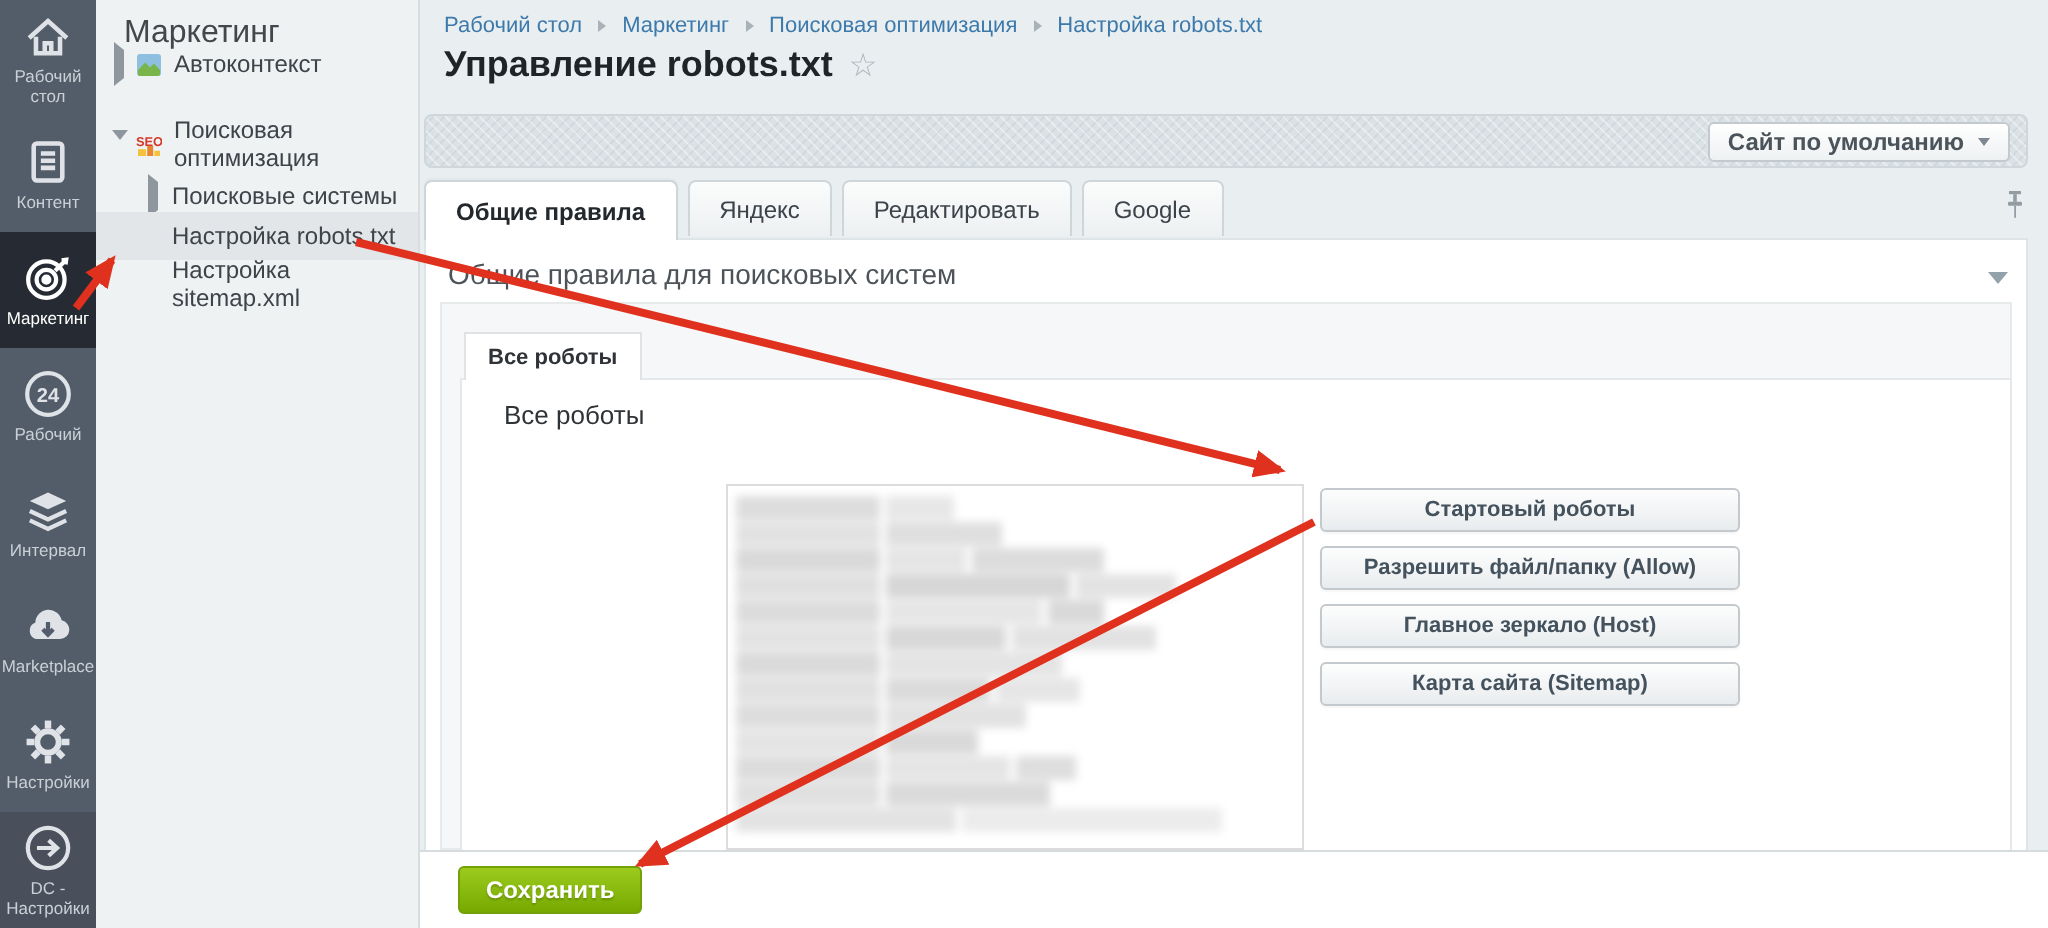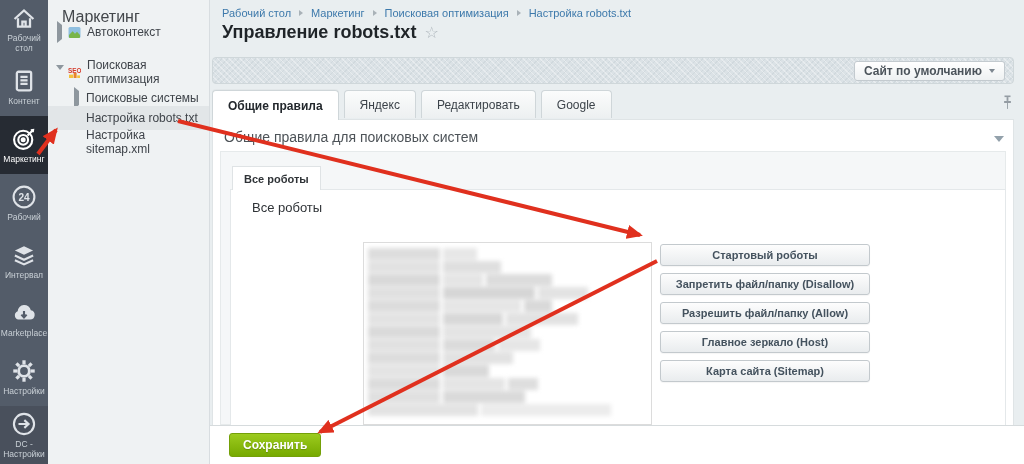--- a/index.html
+++ b/index.html
@@ -297,21 +297,20 @@
         </div>
       <div class="row">
           <span style="width:110px;background:#e3e3e3"></span>
           <span style="width:130px;background:#ececec"></span>
         </div>
     </div>
   </div>
 
   <div class="btncol">
     <div class="rbtn">Стартовый роботы</div>
-    <div class="rbtn">Запретить файл/папку (Disallow)</div>
     <div class="rbtn">Разрешить файл/папку (Allow)</div>
     <div class="rbtn">Главное зеркало (Host)</div>
     <div class="rbtn">Карта сайта (Sitemap)</div>
   </div>
 
   <div class="footer">
     <button class="save-btn">Сохранить</button>
   </div>
 
   <svg class="pin" style="left:1001px;top:438px;" width="13" height="15" viewBox="0 0 13 15" fill="#949ca3">

